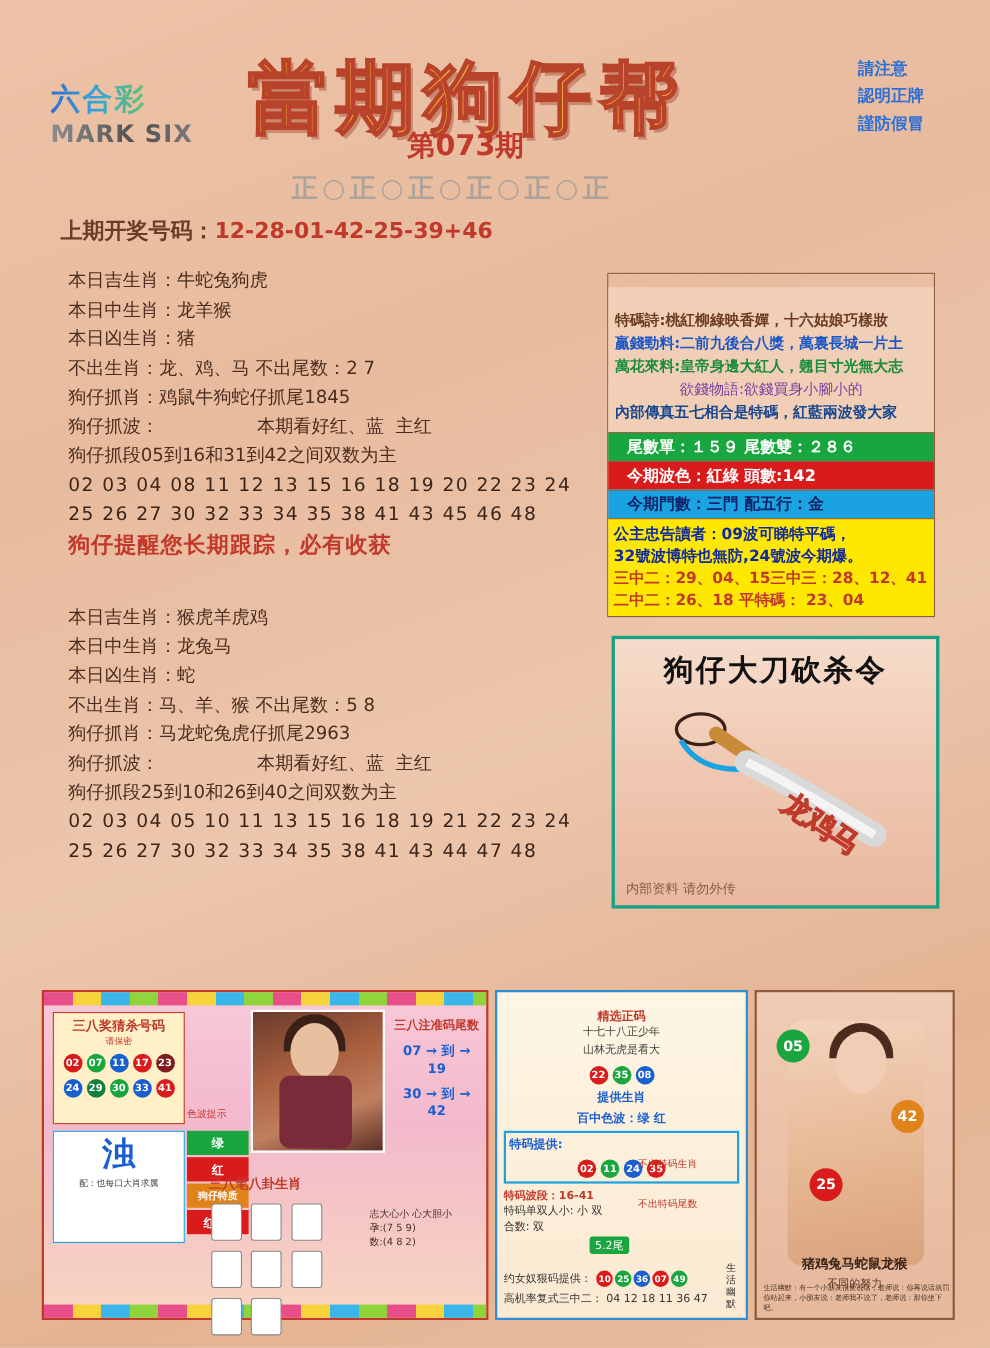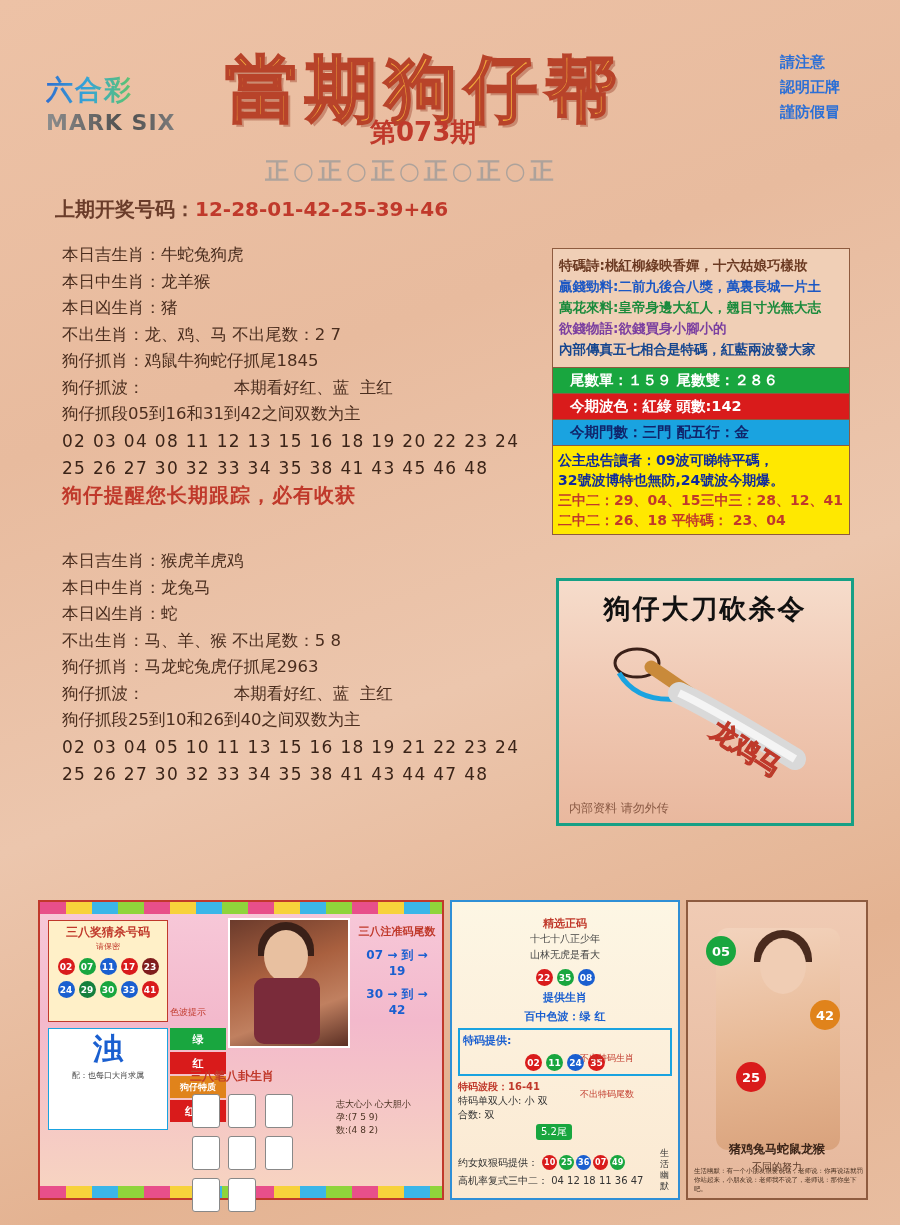--- a/index.html
+++ b/index.html
@@ -65,27 +65,28 @@
     font-family:"DejaVu Sans",sans-serif;}
   .block .ln{white-space:pre;}
   .nums{font-size:17px;letter-spacing:1.3px;color:#3b2418;line-height:27px;}
   .promo{
     position:absolute;left:62px;top:482px;font-size:20px;font-weight:bold;color:#c0392b;
     font-family:"DejaVu Sans",sans-serif;letter-spacing:1px;
   }
   
   .rpanel{position:absolute;left:552px;top:248px;width:296px;border:1px solid #8e5b3f;}
   .rpanel .poem{
-    background:#f0cfb6;padding:6px 6px 7px 6px;font-size:13.5px;line-height:21px;
-    font-family:"DejaVu Sans",sans-serif;
+    background:#f0cfb6;padding:20px 6px 7px 6px;font-size:13.5px;line-height:21px;
+    font-family:"DejaVu Sans",sans-serif;
+    margin-top:12px;
   }
   .poem .l1{color:#6b3a22;font-weight:bold;}
   .poem .l2{color:#1b57c4;font-weight:bold;}
   .poem .l3{color:#1b8b3c;font-weight:bold;}
-  .poem .l5{color:#7b3fa0;font-weight:bold;}
+  .poem .l5{color:#7b3fa0;font-weight:normal;text-align:center;}
   .poem .l6{color:#16468f;font-weight:bold;}
   .bar{font-size:14.5px;font-weight:bold;padding:3px 17px;border-top:1px solid #8e5b3f;
     font-family:"DejaVu Sans",sans-serif;}
   .bar.green{background:#19a63f;color:#ffffff;}
   .bar.red{background:#d91b1b;color:#ffffff;}
   .bar.blue{background:#1aa3e0;color:#10246b;}
   .yellowbox{background:#ffe800;color:#102a9c;font-size:14px;font-weight:bold;
     padding:4px 5px;line-height:20px;border-top:1px solid #8e5b3f;
     font-family:"DejaVu Sans",sans-serif;}
   .yellowbox .r{color:#c0392b;}

